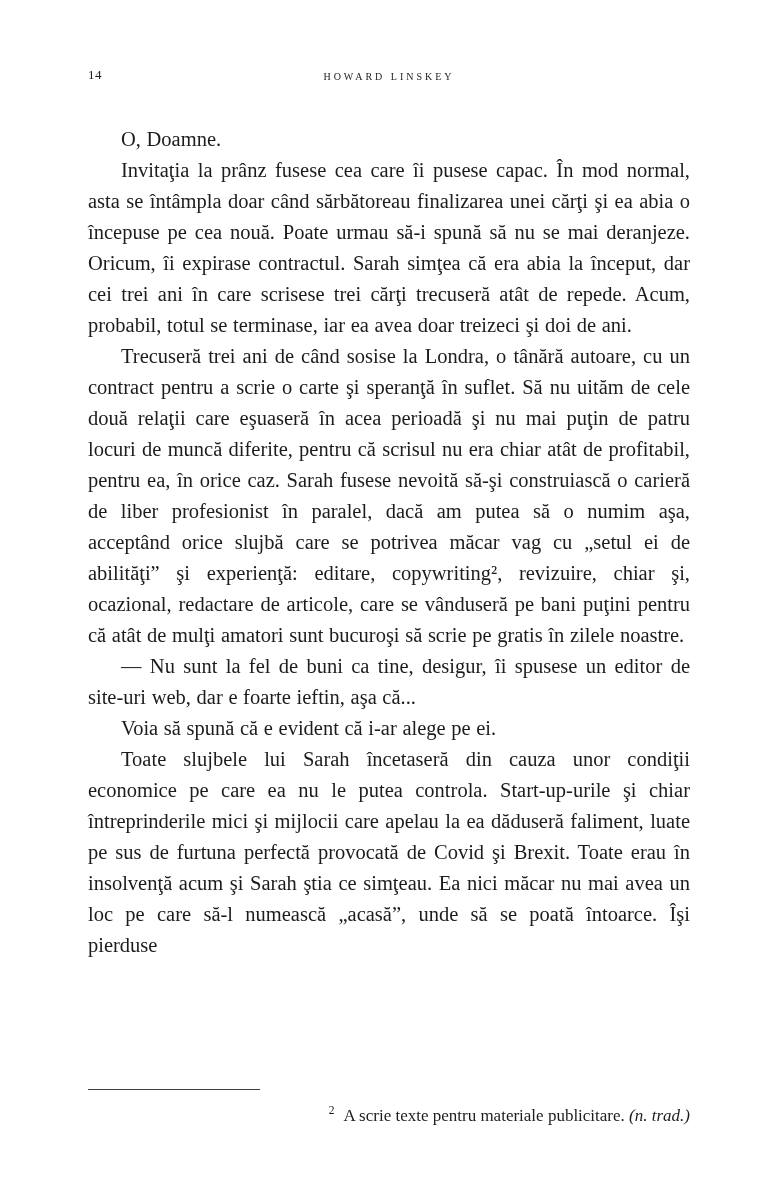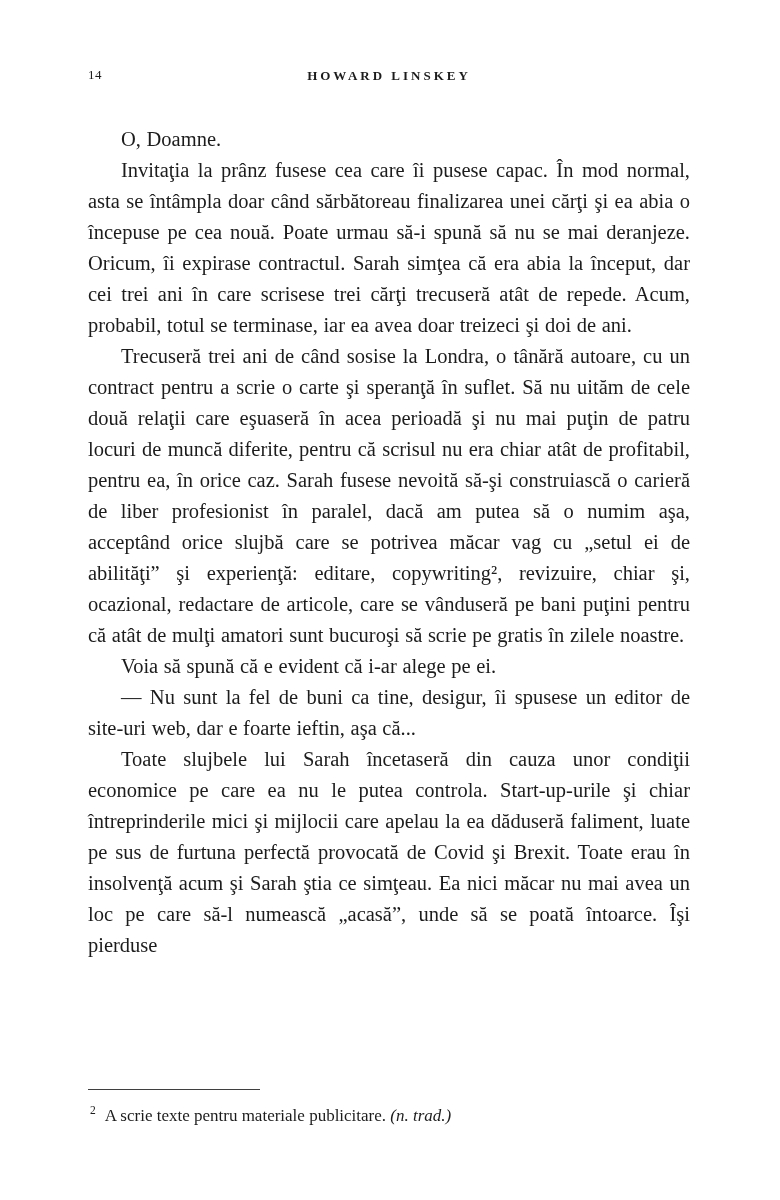--- a/index.html
+++ b/index.html
@@ -28,23 +28,23 @@
     text-align: center;
   }
   .page-num {
     position: absolute;
     left: 0;
     top: 1px;
     font-size: 13px;
     letter-spacing: 0.5px;
   }
   .author {
-    font-size: 13px;
+    font-size: 10px;
     letter-spacing: 3px;
-    font-weight: 700;
+    font-weight: 400;
     margin-top: 33px;
   }
 
   
   .body-text {
     position: absolute;
     top: 124px;
     left: 88px;
     right: 90px;
     text-align: justify;
@@ -65,20 +65,21 @@
   }
   .footnote-rule {
     width: 172px;
     border-top: 1px solid #3f3f3f;
     margin-bottom: 14px;
   }
   .footnote {
     font-size: 17px;
     line-height: 24px;
     padding-left: 14px;
+    text-align: right;
   }
   .footnote sup {
     font-size: 11.5px;
     vertical-align: super;
     line-height: 0;
     margin-left: -12px;
     margin-right: 9px;
   }
   .footnote em {
     font-style: italic;
@@ -91,22 +92,22 @@
 
   <header class="running-head">
     <span class="page-num">14</span>
     <span class="author">HOWARD LINSKEY</span>
   </header>
 
   <main class="body-text">
     <p>O, Doamne.</p>
     <p>Invitaţia la prânz fusese cea care îi pusese capac. În mod normal, asta se întâmpla doar când sărbătoreau finalizarea unei cărţi şi ea abia o începuse pe cea nouă. Poate urmau să-i spună să nu se mai deranjeze. Oricum, îi expirase contractul. Sarah simţea că era abia la început, dar cei trei ani în care scrisese trei cărţi trecuseră atât de repede. Acum, probabil, totul se terminase, iar ea avea doar treizeci şi doi de ani.</p>
     <p>Trecuseră trei ani de când sosise la Londra, o tânără autoare, cu un contract pentru a scrie o carte şi speranţă în suflet. Să nu uităm de cele două relaţii care eşuaseră în acea perioadă şi nu mai puţin de patru locuri de muncă diferite, pentru că scrisul nu era chiar atât de profitabil, pentru ea, în orice caz. Sarah fusese nevoită să-şi construiască o carieră de liber profesionist în paralel, dacă am putea să o numim aşa, acceptând orice slujbă care se potrivea măcar vag cu „setul ei de abilităţi” şi experienţă: editare, copywriting², revizuire, chiar şi, ocazional, redactare de articole, care se vânduseră pe bani puţini pentru că atât de mulţi amatori sunt bucuroşi să scrie pe gratis în zilele noastre.</p>
+    <p>— Nu sunt la fel de buni ca tine, desigur, îi spusese un editor de site-uri web, dar e foarte ieftin, aşa că...</p>
     <p>Voia să spună că e evident că i-ar alege pe ei.</p>
-    <p>— Nu sunt la fel de buni ca tine, desigur, îi spusese un editor de site-uri web, dar e foarte ieftin, aşa că...</p>
     <p>Toate slujbele lui Sarah încetaseră din cauza unor condiţii economice pe care ea nu le putea controla. Start-up-urile şi chiar întreprinderile mici şi mijlocii care apelau la ea dăduseră faliment, luate pe sus de furtuna perfectă provocată de Covid şi Brexit. Toate erau în insolvenţă acum şi Sarah ştia ce simţeau. Ea nici măcar nu mai avea un loc pe care să-l numească „acasă”, unde să se poată întoarce. Îşi pierduse</p>
   </main>
 
   <footer class="footnote-area">
     <div class="footnote-rule"></div>
     <p class="footnote">
       <sup>2</sup><span>A scrie texte pentru materiale publicitare. </span><em>(n. trad.)</em>
     </p>
   </footer>
 

